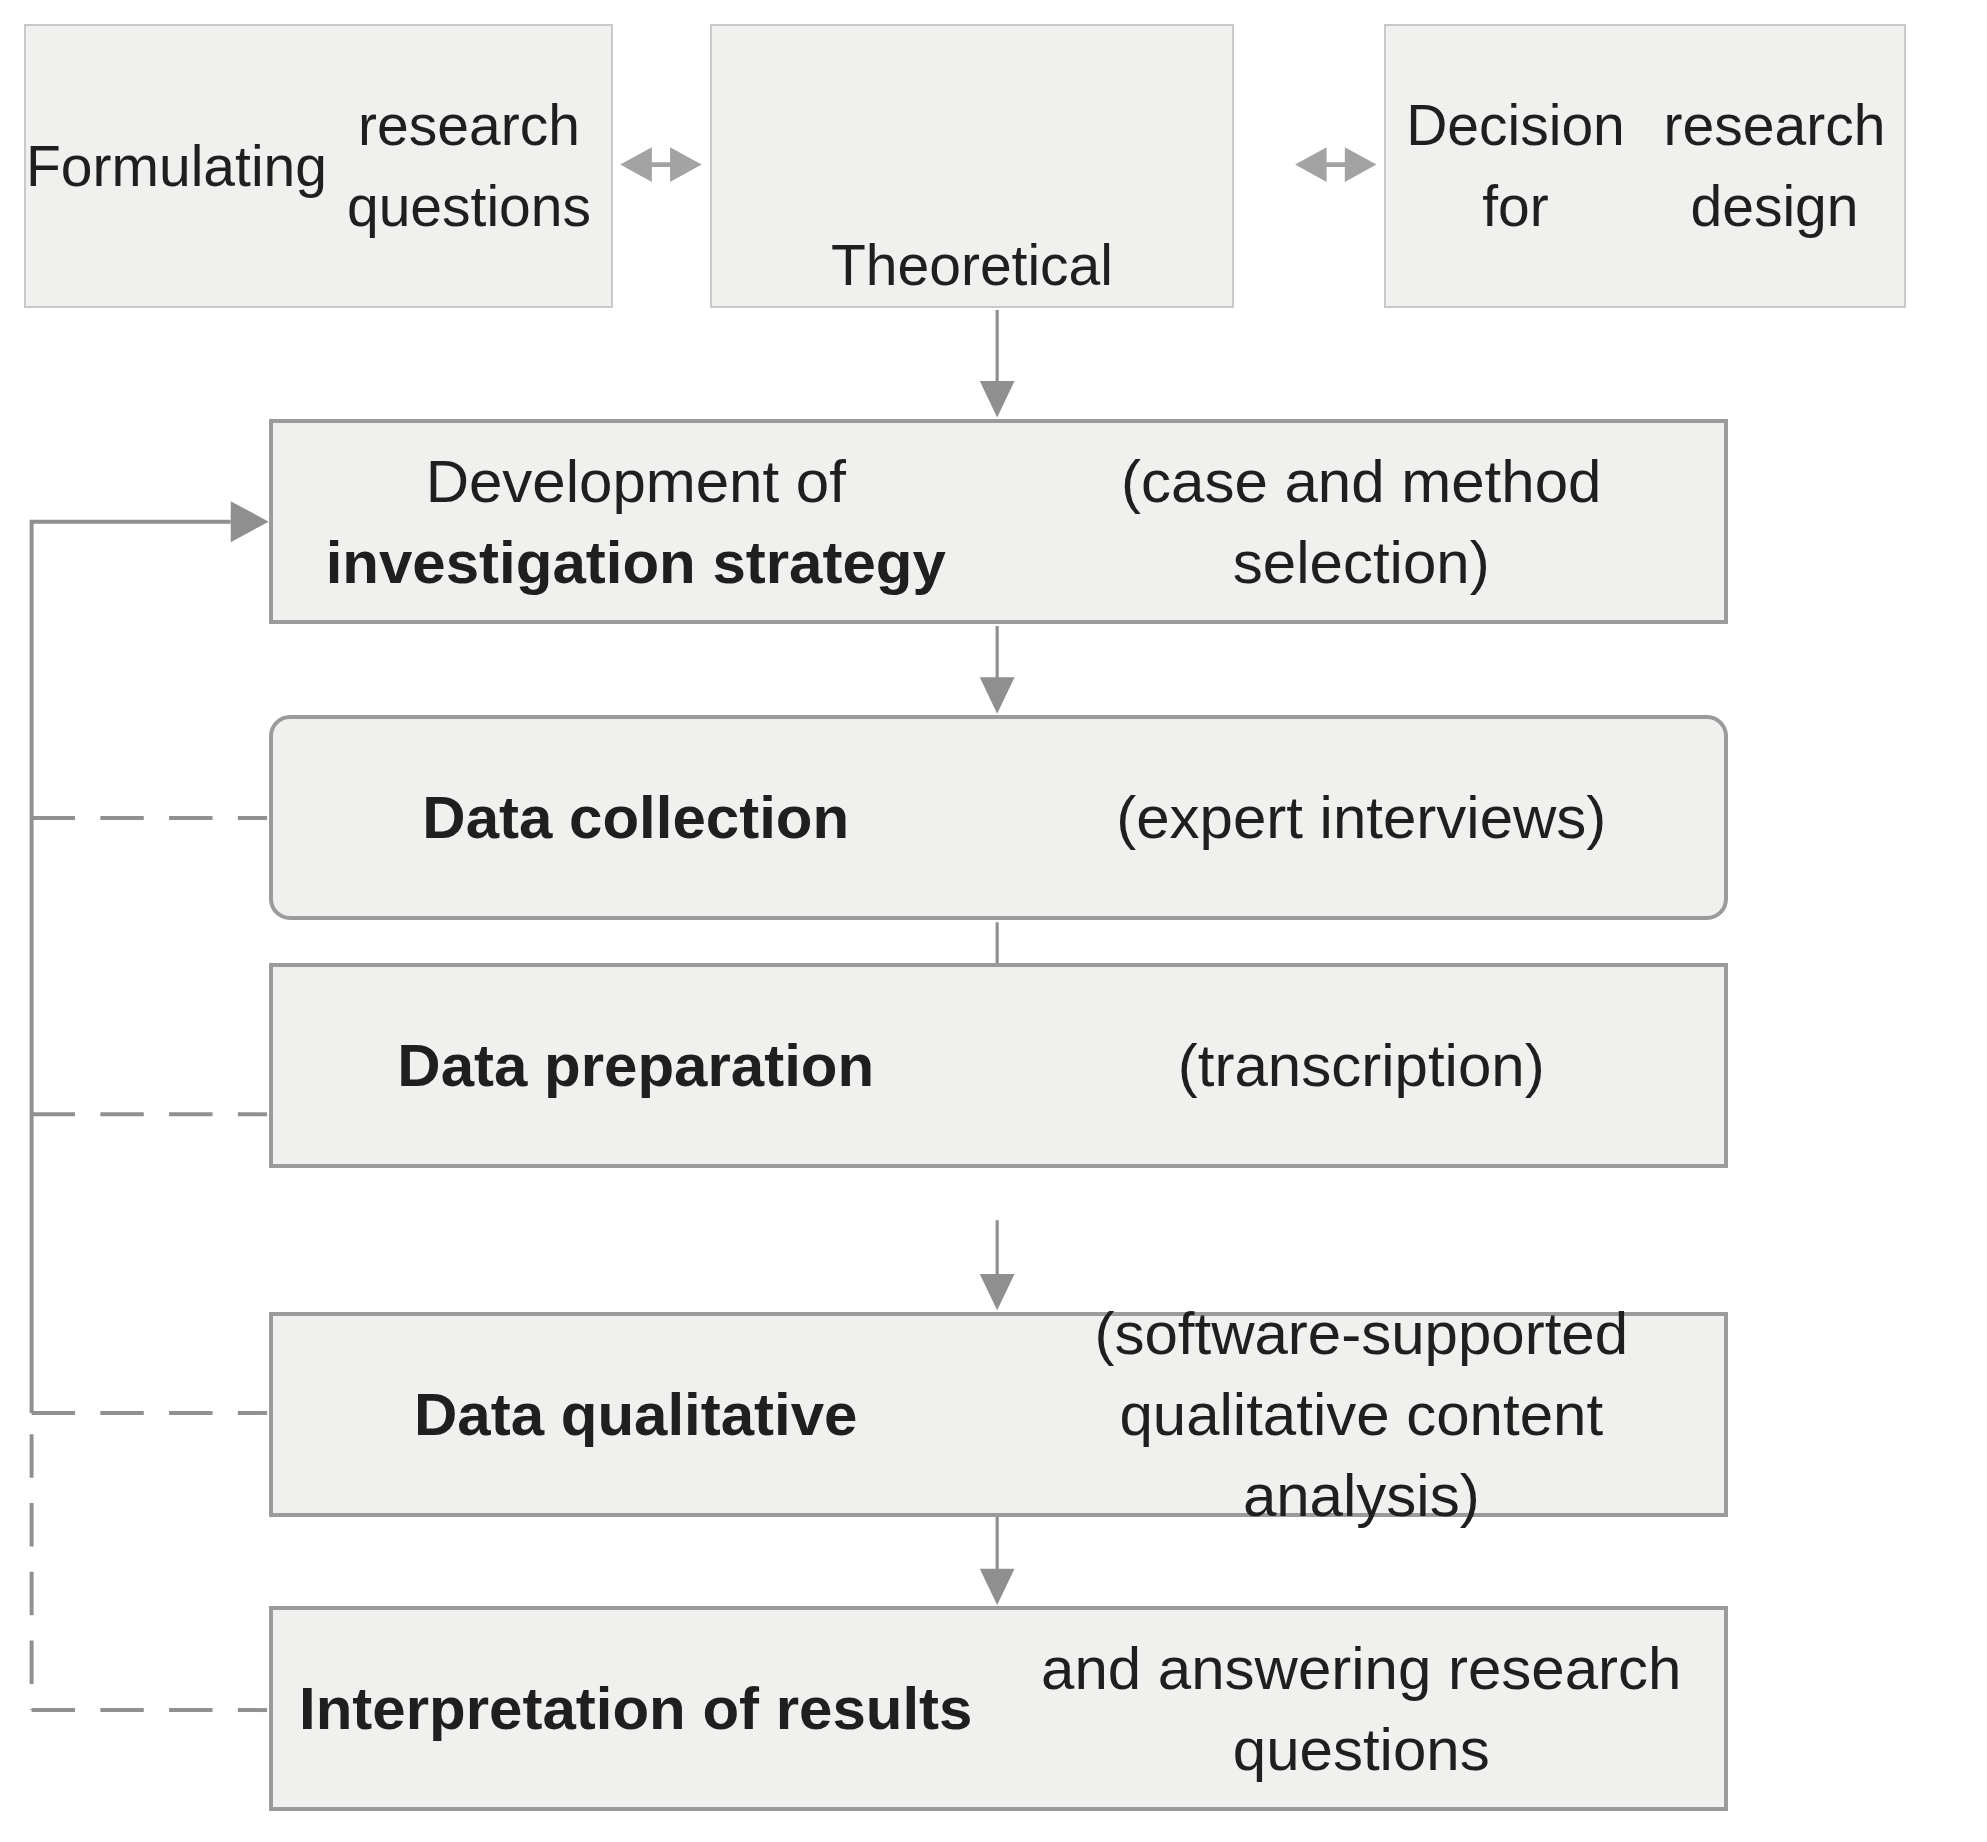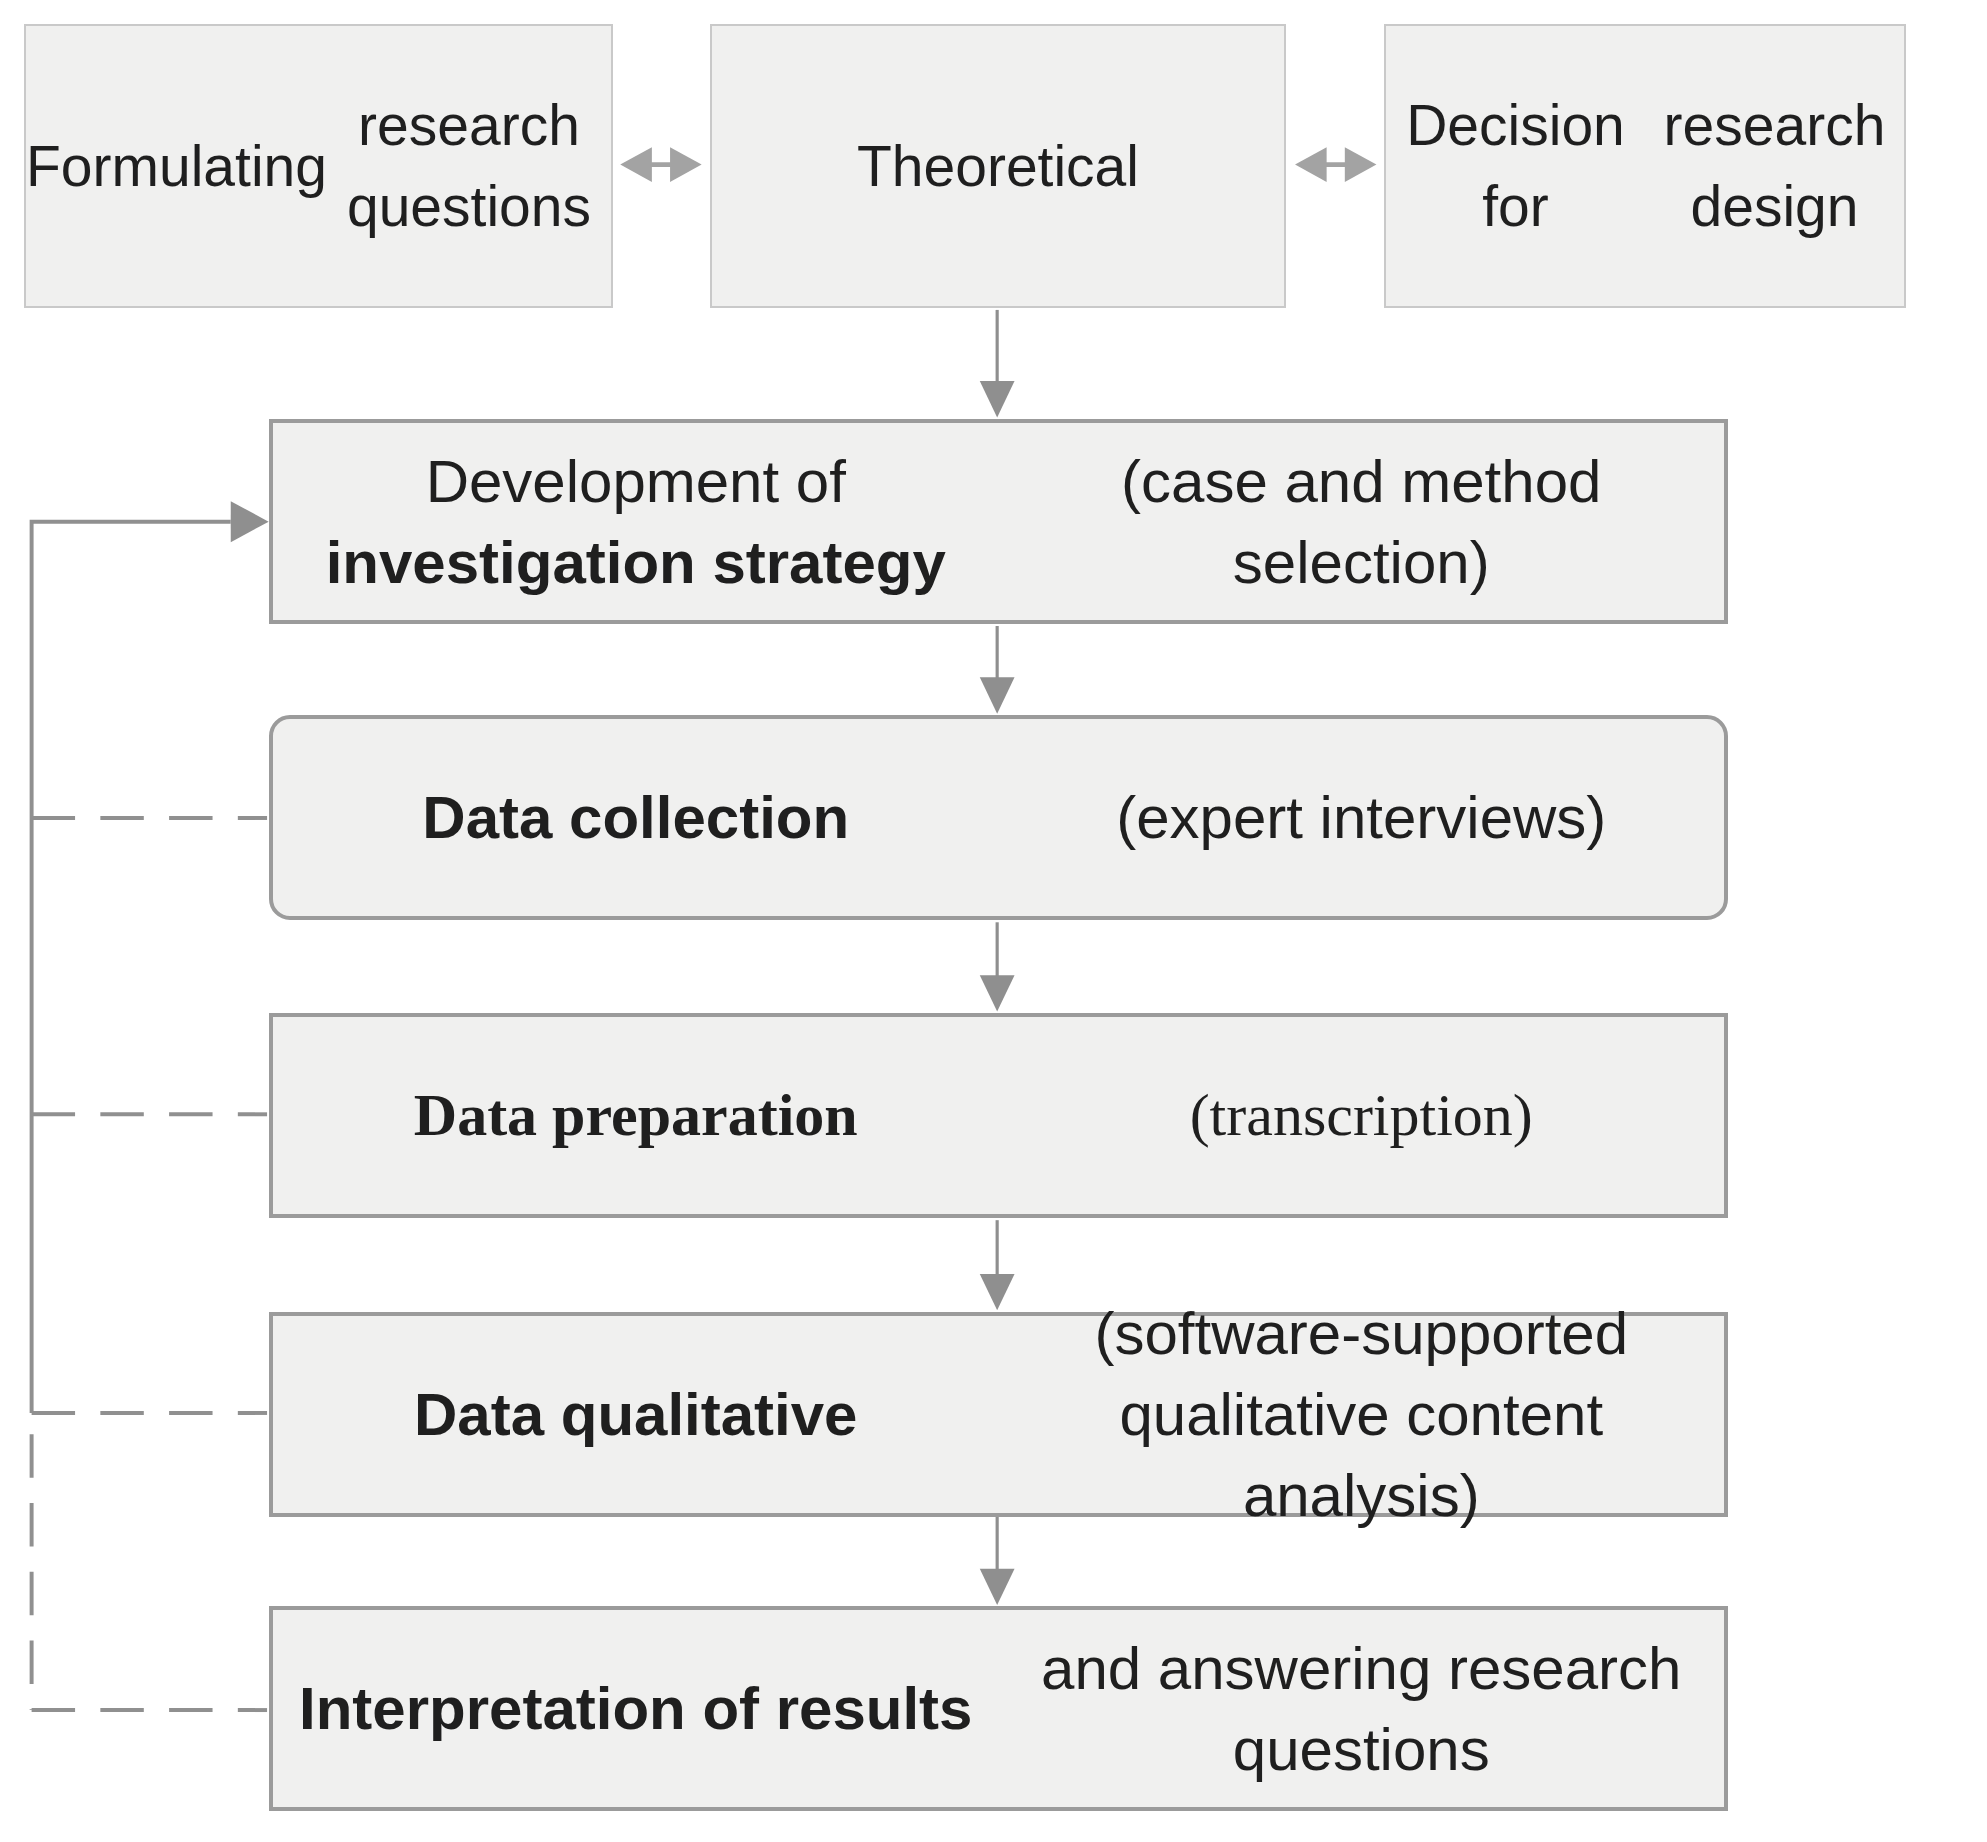--- a/index.html
+++ b/index.html
@@ -8,25 +8,25 @@
   .canvas{position:absolute;left:0;top:0;width:1988px;height:1843px;}
   svg.connectors{position:absolute;left:0;top:0;width:1988px;height:1843px;}
   .box{position:absolute;display:flex;flex-direction:row;justify-content:center;
        align-items:center;text-align:center;background:#f0f0ef;box-sizing:border-box;}
   .top-box{border:2.4px solid #c9c9c9;top:24px;height:284px;font-size:57px;line-height:81px;}
   .stage-box{border:4px solid #9b9b9b;left:269px;width:1459px;height:205px;
              font-size:60px;line-height:81px;}
   .stage-box .line1 b{font-weight:bold;}
   .box .line1,.box .line2{width:100%;}
   #top-box-1{left:24px;width:589px;}
-  #top-box-2{left:710px;width:576px;}
+  #top-box-2{left:710px;width:524px;align-items:flex-end;}
   #top-box-3{left:1384px;width:522px;}
   #stage-1{top:419px;}
   #stage-2{top:715px;border-radius:21px;}
-  #stage-3{top:1013px;font-family:Liberation Serif, serif;}
+  #stage-3{top:963px;}
   #stage-4{top:1312px;}
   #stage-5{top:1606px;}
   .shaft{stroke:#8f8f8f;stroke-width:4;fill:none;}
   .fb{stroke:#909090;stroke-width:5;fill:none;}
   .fb-dash{stroke:#909090;stroke-width:5;fill:none;stroke-dasharray:55 32;}
   .head{fill:#8f8f8f;stroke:none;}
   .dbl{stroke:#a3a3a3;stroke-width:6;fill:none;}
   .dbl-head{fill:#a3a3a3;stroke:none;}
 </style>
 </head>

